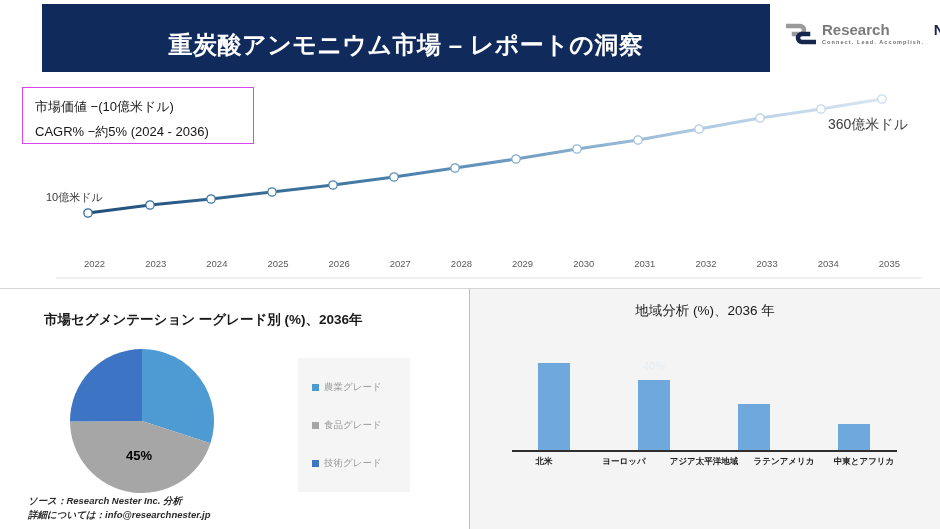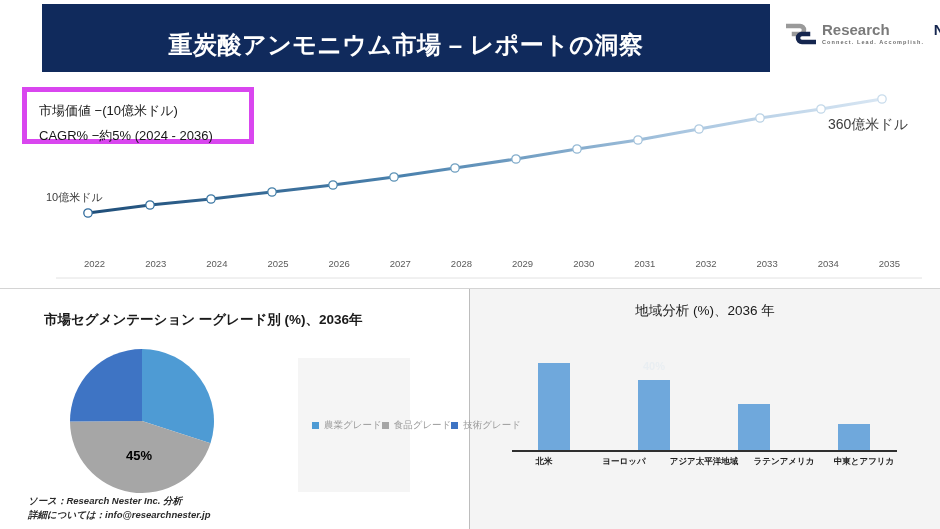--- a/index.html
+++ b/index.html
@@ -72,21 +72,21 @@
     white-space: nowrap;
   }
 
   
   .info-box {
     position: absolute;
     left: 22px;
     top: 87px;
     width: 232px;
     height: 57px;
-    border: 5px solid #d946ef;
+    border: 1px solid #d946ef;
     background: #ffffff;
     padding: 6px 10px 6px 12px;
     box-sizing: border-box;
     z-index: 5;
   }
   .info-line {
     font-size: 13px;
     color: #161616;
     line-height: 25px;
     white-space: nowrap;
@@ -191,21 +191,21 @@
     color: #000000;
   }
   .legend-box {
     position: absolute;
     left: 298px;
     top: 358px;
     width: 112px;
     height: 134px;
     background: #f5f5f5;
     display: flex;
-    flex-direction: row;
+    flex-direction: column;
     justify-content: space-around;
     padding: 10px 0 10px 14px;
     box-sizing: border-box;
   }
   .legend-item {
     display: flex;
     align-items: center;
     gap: 5px;
     font-size: 9.5px;
     color: #9a9a9a;

